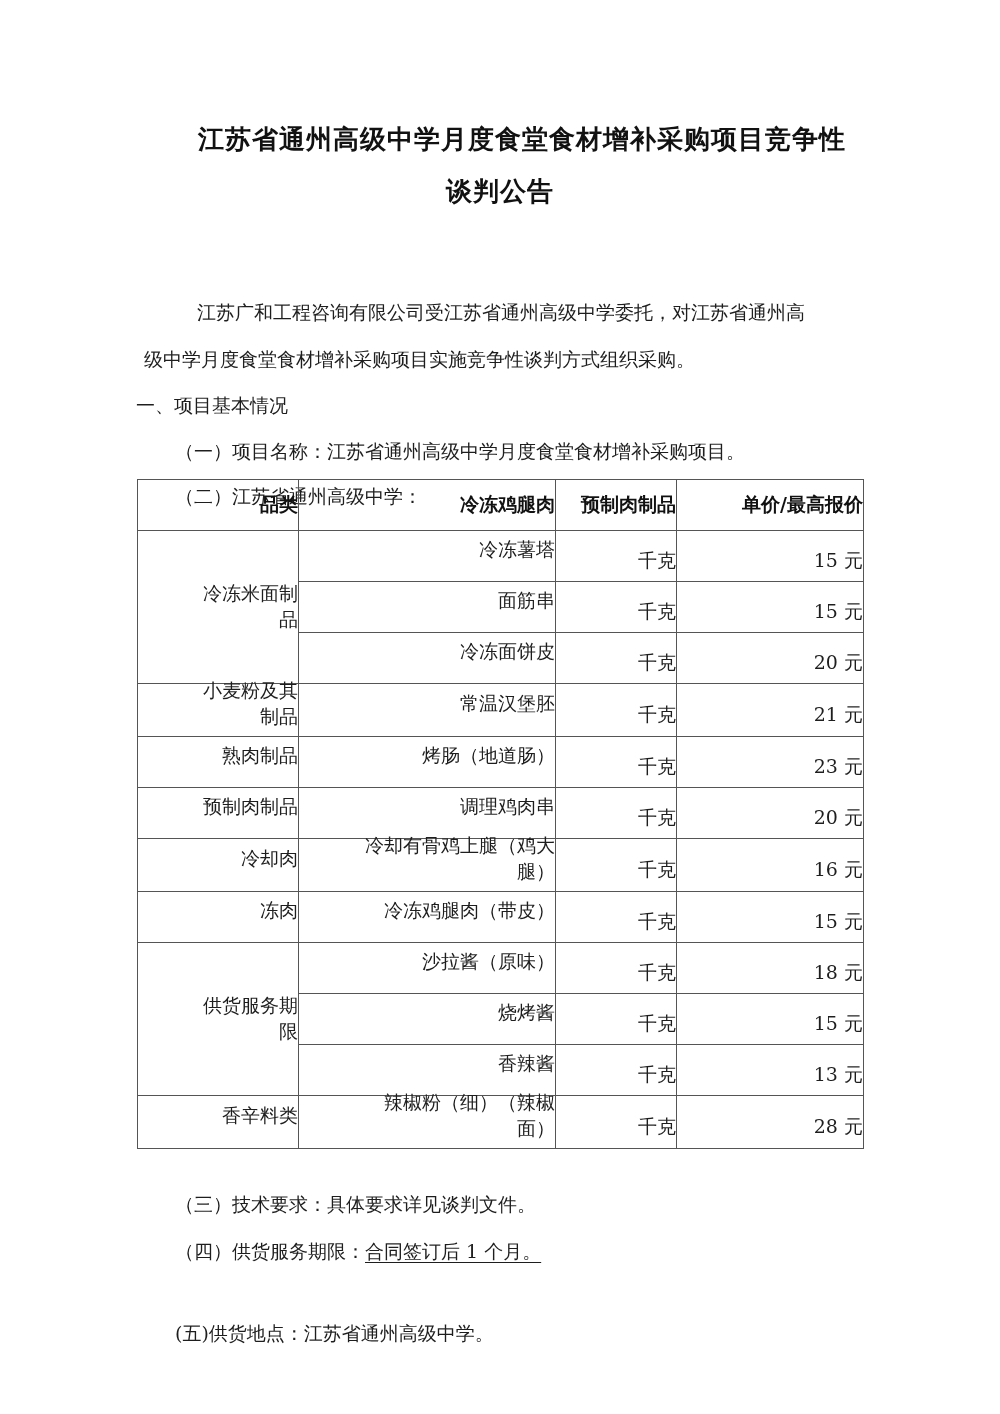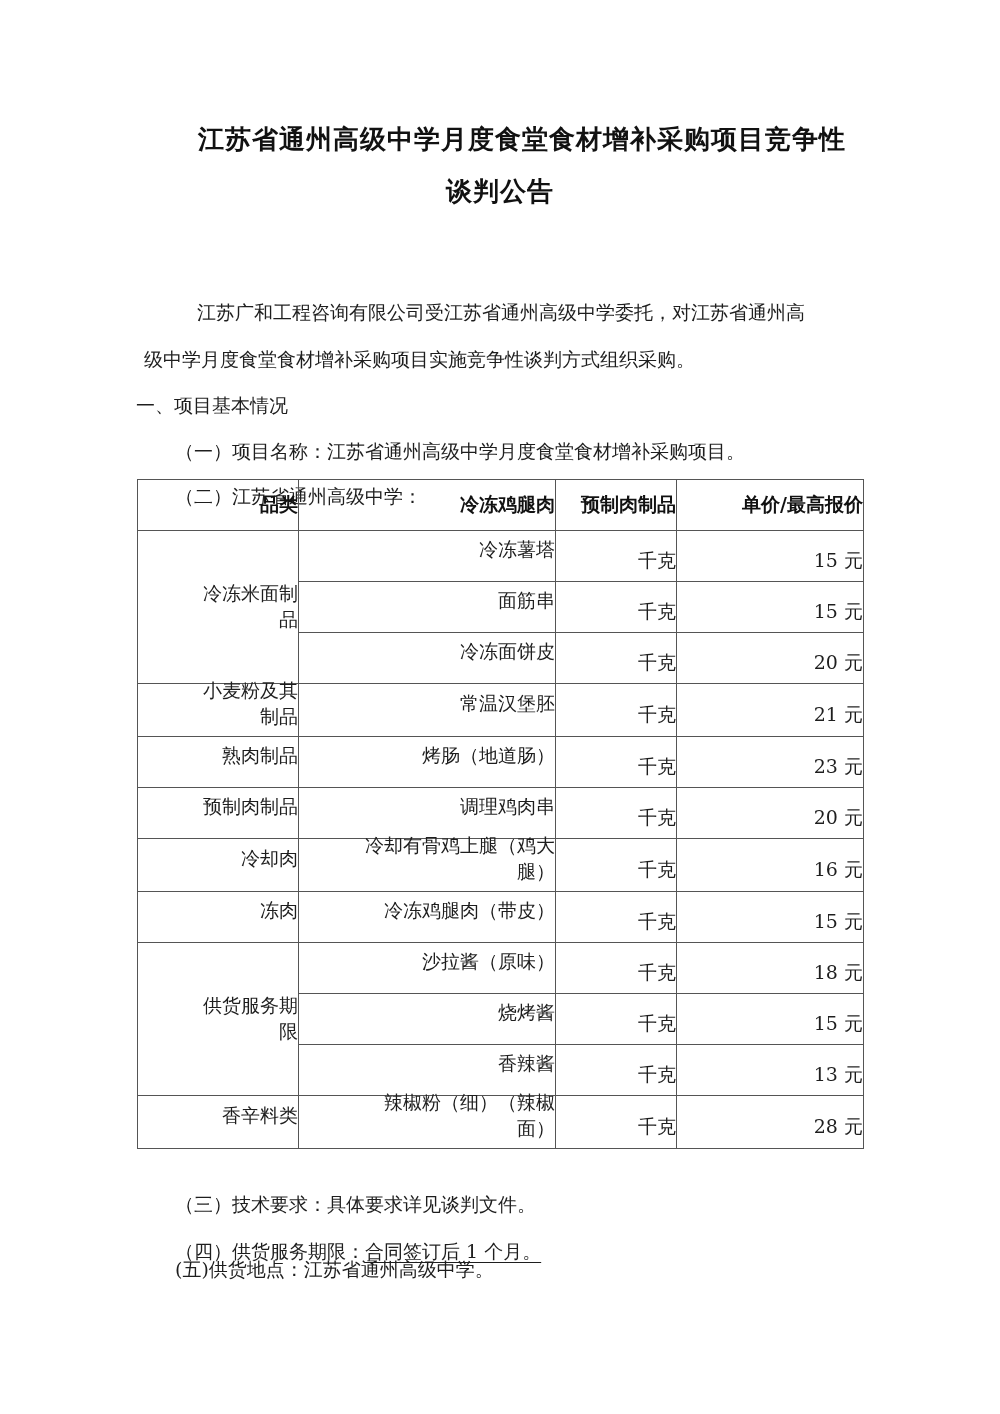--- a/index.html
+++ b/index.html
@@ -112,13 +112,13 @@
       <td class="unit"><span>千克</span></td>
       <td class="price"><span>28 元</span></td>
     </tr>
   </tbody>
 </table>
 
 <div class="line" style="left:175px; top:1160px;">（三）技术要求：具体要求详见谈判文件。</div>
 <div class="line" style="left:175px; top:1207px;">
   <span>（四）供货服务期限：</span><span class="ul">合同签订后 1 个月。</span>
 </div>
-<div class="line" style="left:175px; top:1225px;">(五)供货地点：江苏省通州高级中学。</div>
+<div class="line" style="left:175px; top:1289px;">(五)供货地点：江苏省通州高级中学。</div>
 
 </body></html>

